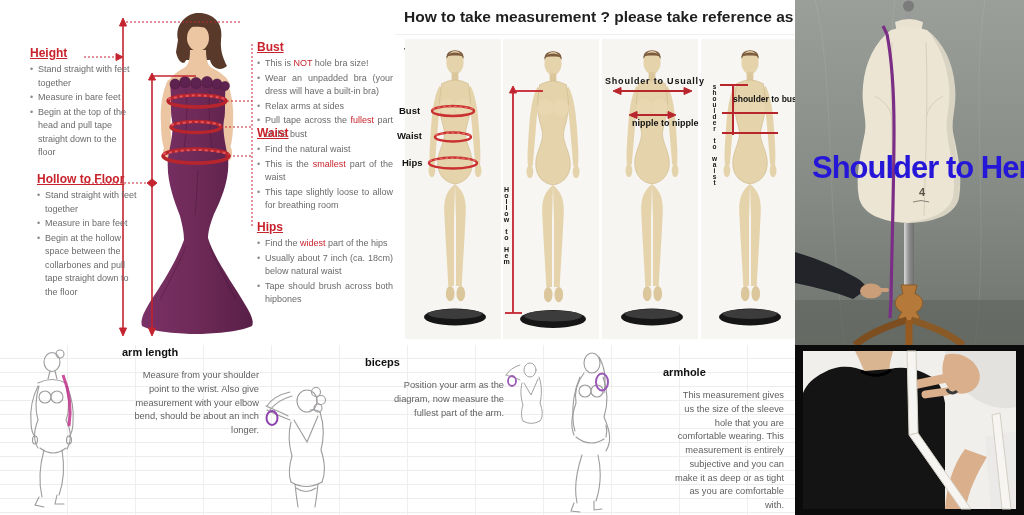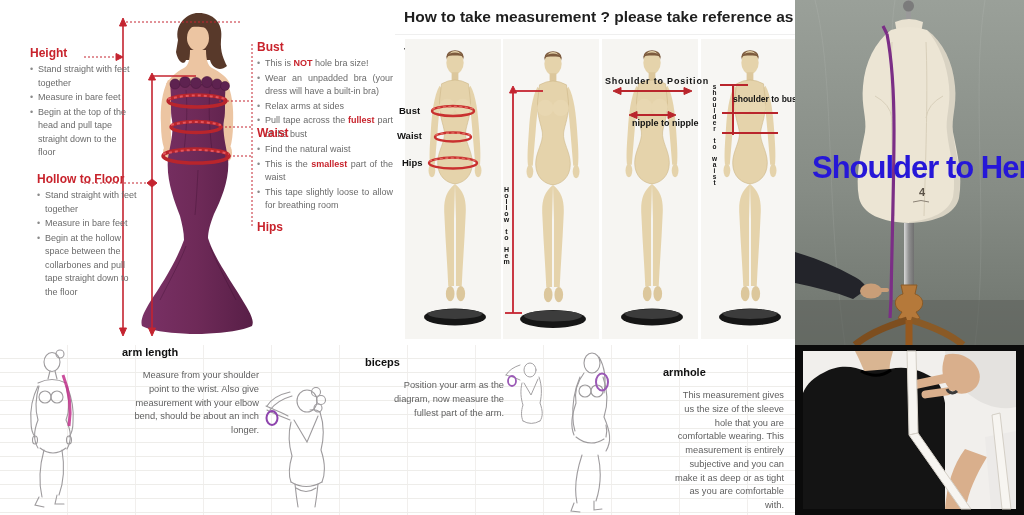--- a/index.html
+++ b/index.html
@@ -2,25 +2,25 @@
 <html><head>
 <meta charset="utf-8">
 <style>
   html,body{margin:0;padding:0;background:#fff;}
   #canvas{position:relative;width:1024px;height:515px;background:#fff;overflow:hidden;
           font-family:"Liberation Sans",sans-serif;-webkit-font-smoothing:antialiased;}
   #canvas *{box-sizing:border-box;}
   .abs{position:absolute;}
 
   
-  .sec h3{margin:0 0 3px 0;font-size:12px;font-weight:700;color:#c8232c;}
+  .sec h3{margin:0 0 3px 0;font-size:12px;font-weight:700;color:#c8232c;text-decoration:underline;}
   .sec ul{margin:0;padding:0;list-style:none;}
   .sec li{position:relative;padding-left:8px;font-size:9px;line-height:1.5;color:#6b6b6b;margin-bottom:1px;}
   .sec li::before{content:"\2022";position:absolute;left:0;top:0;color:#8a8a8a;font-size:9px;}
-  .sec .em{color:#c8232c;font-weight:700;}
+  .sec .em{color:#c8232c;font-weight:400;}
   .sec.right li{text-align:justify;}
 
   
   .mid-header{left:395px;top:0;width:400px;height:35px;background:#fff;
       font-size:15.5px;font-weight:700;color:#1e1e1e;line-height:34px;padding-left:9px;
       border-bottom:1px solid #efefef;}
   .mlabel{font-weight:700;color:#121212;font-size:9.5px;white-space:nowrap;}
   .mlabel.sm{font-size:8.5px;}
   .vert{writing-mode:vertical-rl;text-orientation:upright;font-weight:700;color:#121212;
         letter-spacing:-1px;white-space:nowrap;}
@@ -136,20 +136,25 @@
   <div class="abs sec right" style="left:257px;top:126px;width:136px">
     <h3>Waist</h3>
     <ul>
         <li><span>Find the natural waist</span></li>
         <li><span>This is the </span><span class="em">smallest</span><span> part of the waist</span></li>
         <li><span>This tape slightly loose to allow for breathing room</span></li>
       </ul>
   </div>
   <div class="abs sec right" style="left:257px;top:220px;width:136px">
     <h3>Hips</h3>
+    <ul>
+        <li><span>Find the </span><span class="em">widest</span><span> part of the hips</span></li>
+        <li><span>Usually about 7 inch (ca. 18cm) below natural waist</span></li>
+        <li><span>Tape should brush across both hipbones</span></li>
+      </ul>
   </div>
 
   <div class="abs mid-header">How to take measurement ?  please take reference as follows :</div>
 
   <svg class="abs" style="left:395px;top:35px" width="400" height="310" viewBox="0 0 400 310">
     <defs>
       <symbol id="manq" viewBox="0 0 80 280">
         <ellipse cx="40" cy="10" rx="9" ry="7" fill="#7d5b3e"></ellipse>
         <ellipse cx="40" cy="16" rx="9" ry="12" fill="#e5d3ab"></ellipse>
         <path d="M31,10 C34,4 46,4 49,10 C46,8 34,8 31,10Z" fill="#7d5b3e"></path>
@@ -219,21 +224,21 @@
       <line x1="325" y1="50" x2="353" y2="50"></line>
       <line x1="327" y1="78" x2="383" y2="78"></line>
       <line x1="327" y1="98" x2="383" y2="98"></line>
     </g>
   </svg>
 
   <span class="abs mlabel" style="left:399px;top:105px">Bust</span>
   <span class="abs mlabel" style="left:397px;top:130px">Waist</span>
   <span class="abs mlabel" style="left:402px;top:157px">Hips</span>
   <span class="abs vert" style="left:503px;top:186px;height:90px;font-size:7px">Hollow to Hem</span>
-  <span class="abs mlabel" style="left:605px;top:76px;font-size:9px;letter-spacing:.8px">Shoulder to Position</span>
+  <span class="abs mlabel" style="left:605px;top:76px;font-size:9px;letter-spacing:.8px">Shoulder to Usually</span>
   <span class="abs mlabel" style="left:632px;top:118px;font-size:9px">nipple to nipple</span>
   <span class="abs mlabel sm" style="left:733px;top:94px">shoulder to bust</span>
   <span class="abs vert" style="left:711px;top:83px;height:78px;font-size:6.5px">shoulder to waist</span>
 
   <svg class="abs" style="left:795px;top:0" width="229" height="345" viewBox="0 0 229 345">
     <defs>
       <linearGradient id="bgGrad" x1="0" y1="0" x2="0" y2="1">
         <stop offset="0" stop-color="#9aa099"></stop>
           <stop offset=".55" stop-color="#868c85"></stop>
           <stop offset="1" stop-color="#6e746d"></stop>

